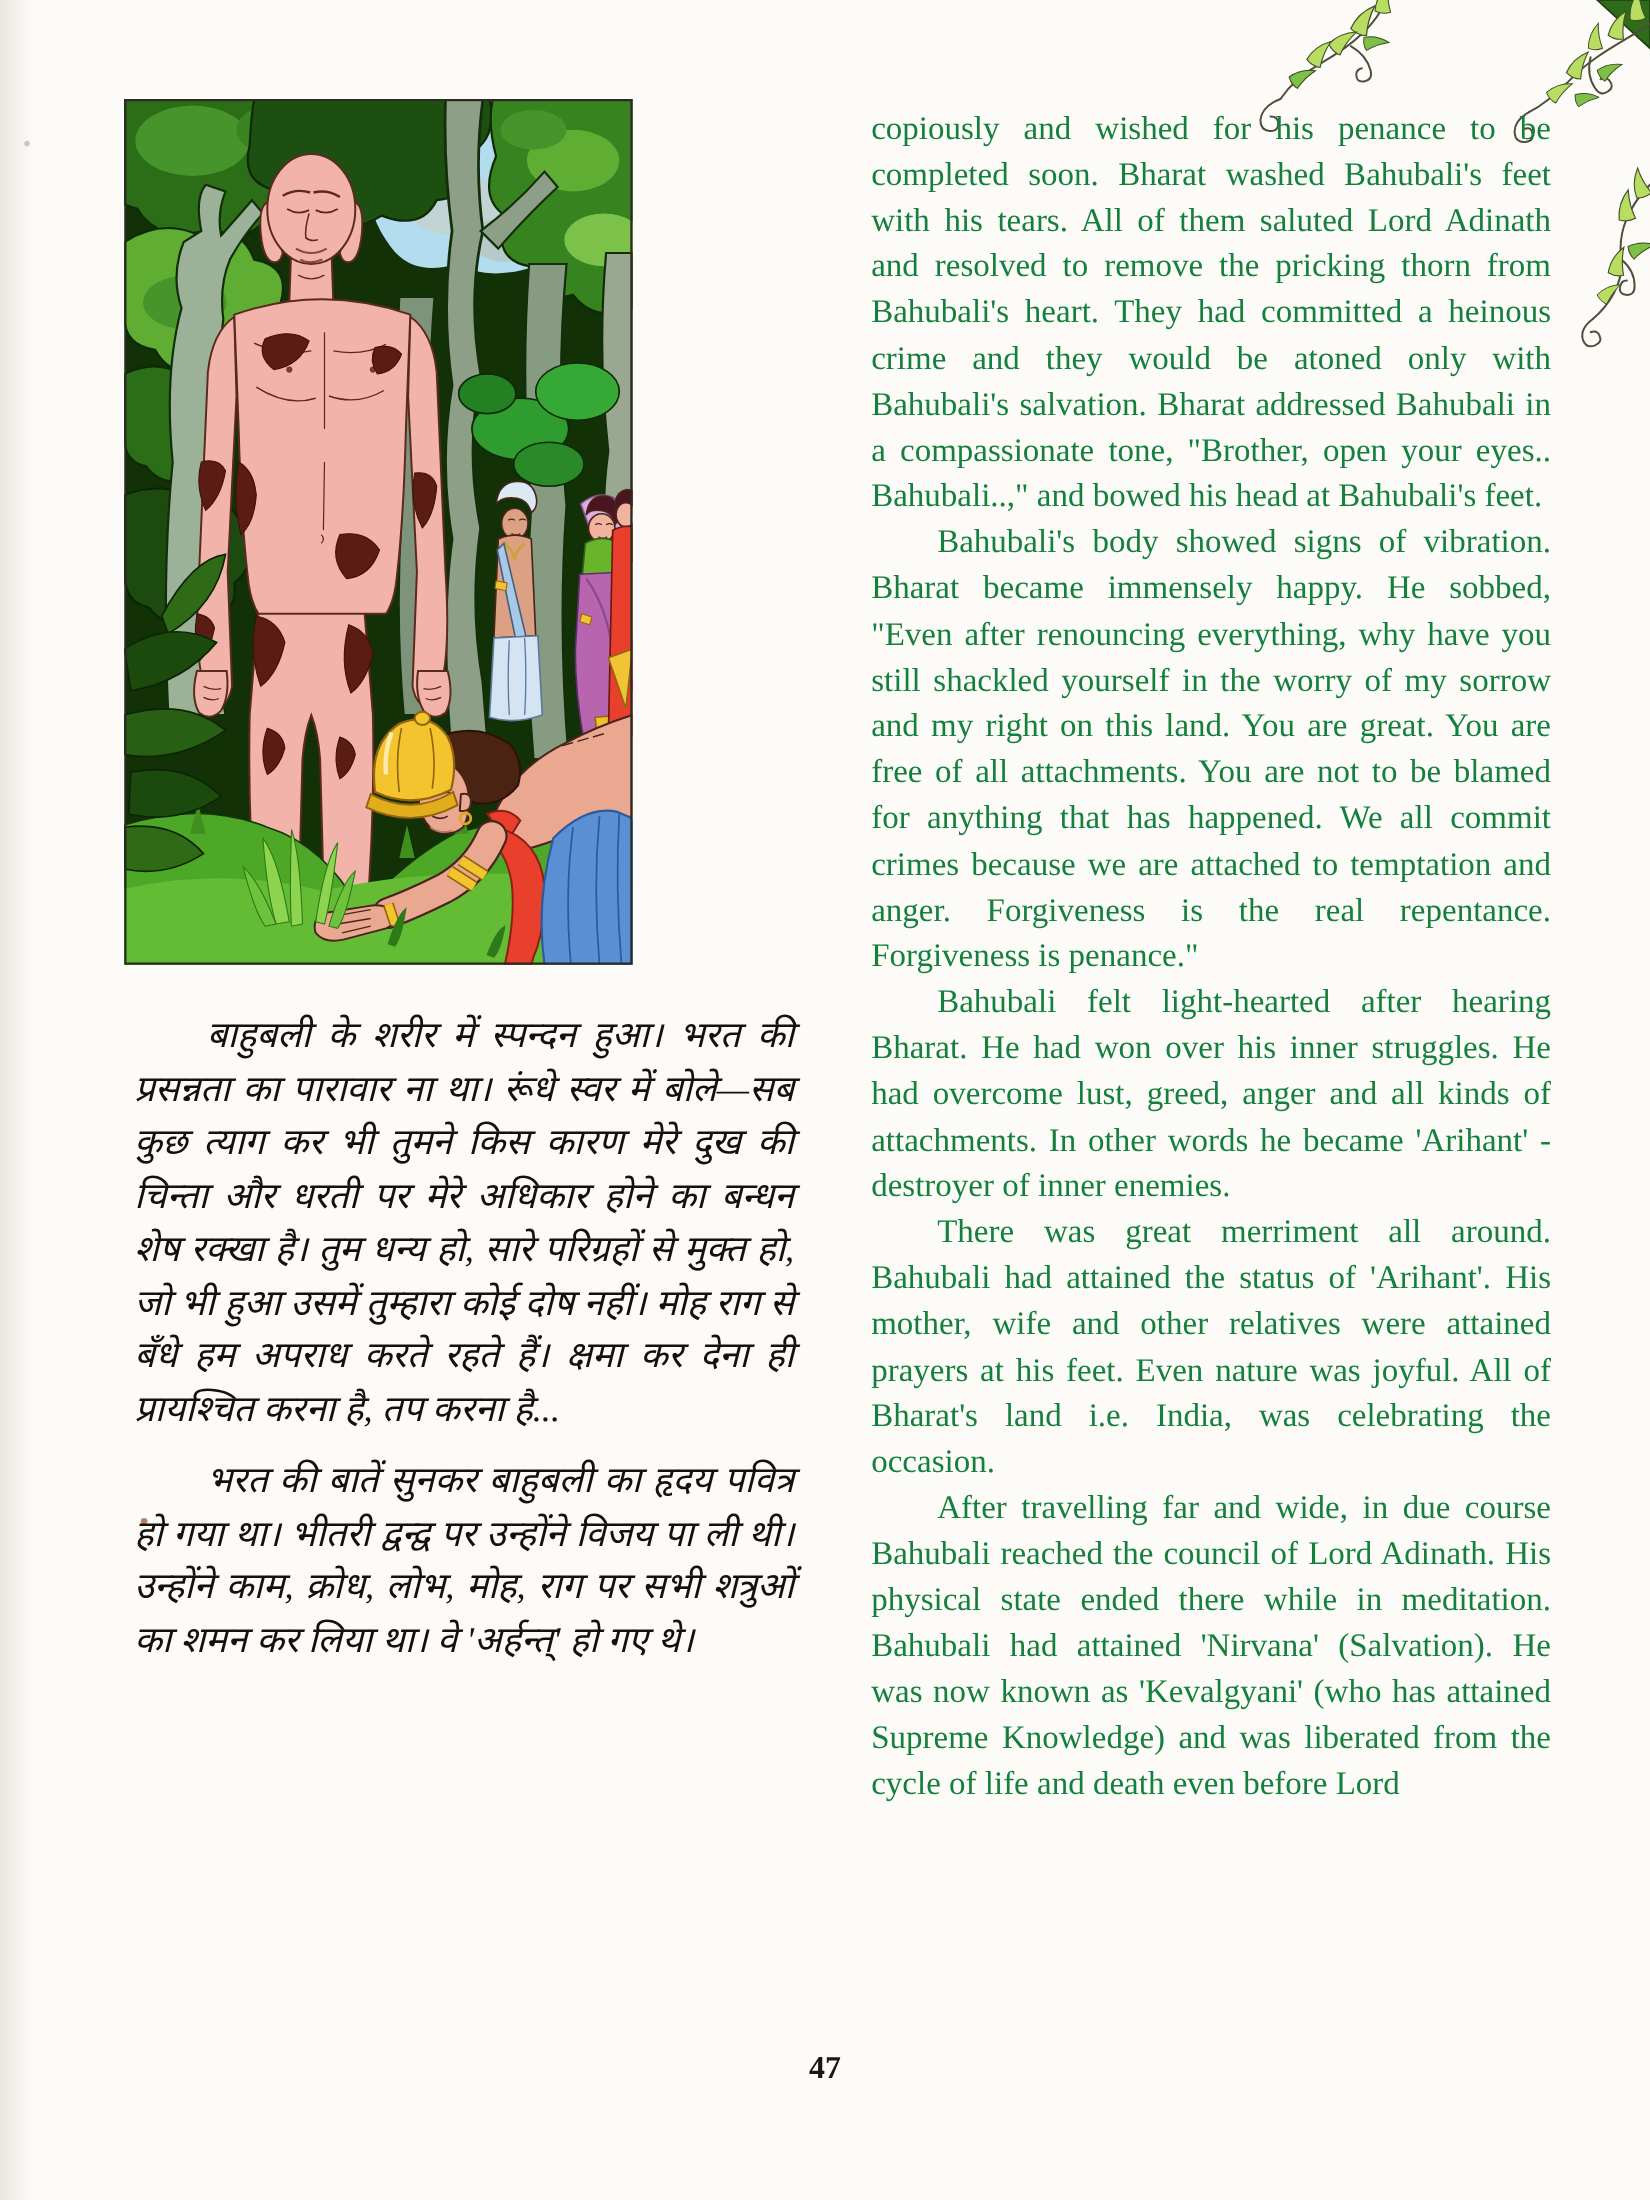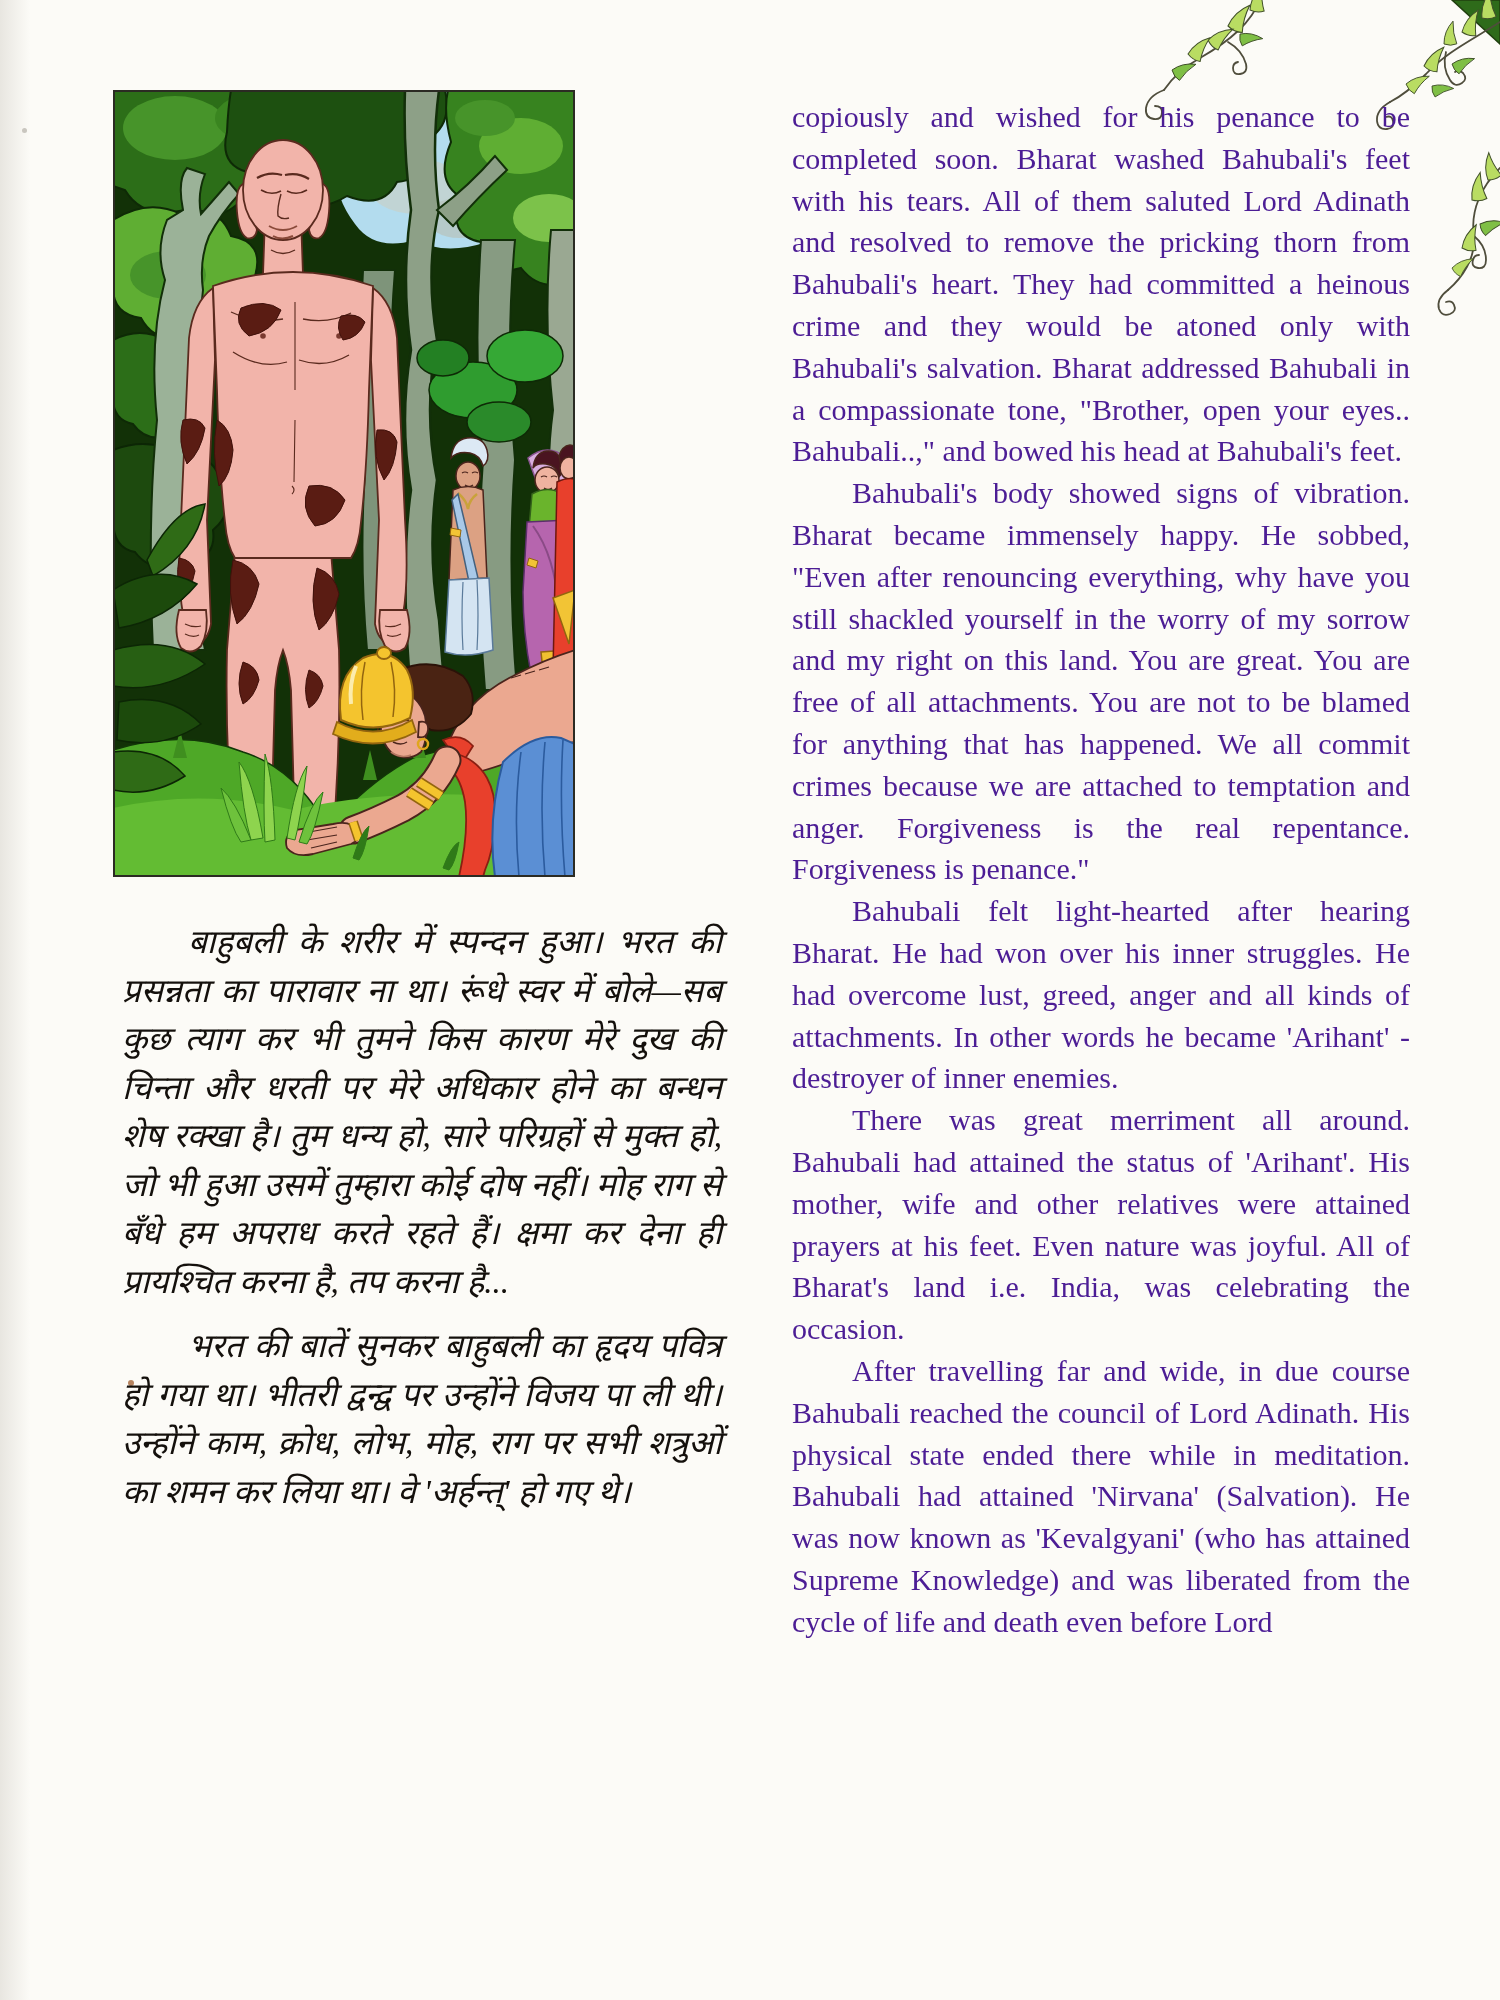--- a/index.html
+++ b/index.html
@@ -28,21 +28,21 @@
   .illustration svg { display:block; width:100%; height:100%; }
 
   .hindi {
     position:absolute; left:122px; top:918px; width:616px;
     font-size:33px; line-height:48.5px; text-align:justify; color:#14100c;
   }
   .hindi p { margin:0 16px 16px 0; text-indent:66px;font-style:italic; }
 
   .english {
     position:absolute; left:792px; top:96px; width:618px;
-    font-size:30px; line-height:41.8px; text-align:justify; color:#4c1d95;
+    font-size:30px; line-height:41.8px; text-align:justify; color:#15803d;
   }
   .english p { margin:0; text-indent:60px; }
   .english p.first { text-indent:0; }
 
   .page-number {
     position:absolute; left:0; right:0; top:1864px; text-align:center;
     font-size:29px; font-weight:bold; color:#1a1612;
   }
 </style>
 </head>
@@ -280,13 +280,14 @@
   </section>
 
   <section class="english" lang="en">
     <p class="first">copiously and wished for his penance to be completed soon. Bharat washed Bahubali's feet with his tears. All of them saluted Lord Adinath and resolved to remove the pricking thorn from Bahubali's heart. They had committed a heinous crime and they would be atoned only with Bahubali's salvation. Bharat addressed Bahubali in a compassionate tone, "Brother, open your eyes.. Bahubali..," and bowed his head at Bahubali's feet.</p>
     <p>Bahubali's body showed signs of vibration. Bharat became immensely happy. He sobbed, "Even after renouncing everything, why have you still shackled yourself in the worry of my sorrow and my right on this land. You are great. You are free of all attachments. You are not to be blamed for anything that has happened. We all commit crimes because we are attached to temptation and anger. Forgiveness is the real repentance. Forgiveness is penance."</p>
     <p>Bahubali felt light-hearted after hearing Bharat. He had won over his inner struggles. He had overcome lust, greed, anger and all kinds of attachments. In other words he became 'Arihant' - destroyer of inner enemies.</p>
     <p>There was great merriment all around. Bahubali had attained the status of 'Arihant'. His mother, wife and other relatives were attained prayers at his feet. Even nature was joyful. All of Bharat's land i.e. India, was celebrating the occasion.</p>
     <p>After travelling far and wide, in due course Bahubali reached the council of Lord Adinath. His physical state ended there while in meditation. Bahubali had attained 'Nirvana' (Salvation). He was now known as 'Kevalgyani' (who has attained Supreme Knowledge) and was liberated from the cycle of life and death even before Lord</p>
   </section>
 
+  <div class="page-number">47</div>
 </div>
 
 </body></html>

